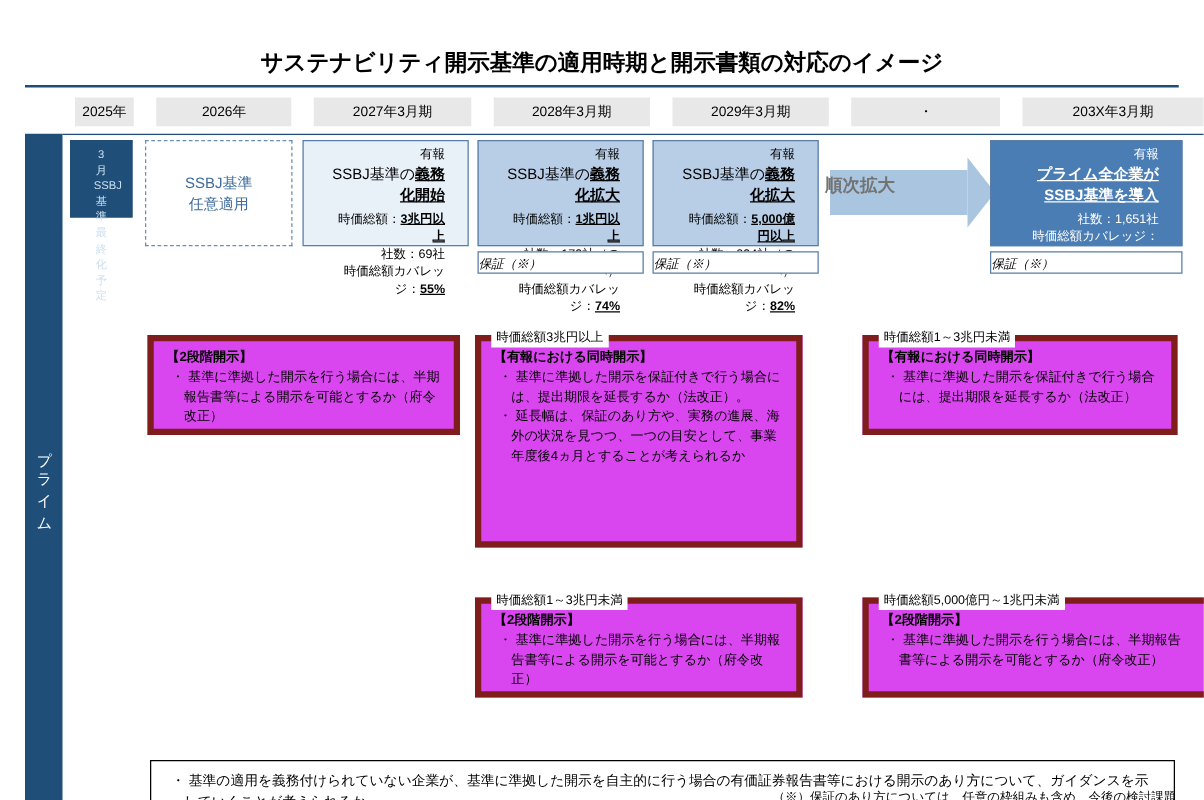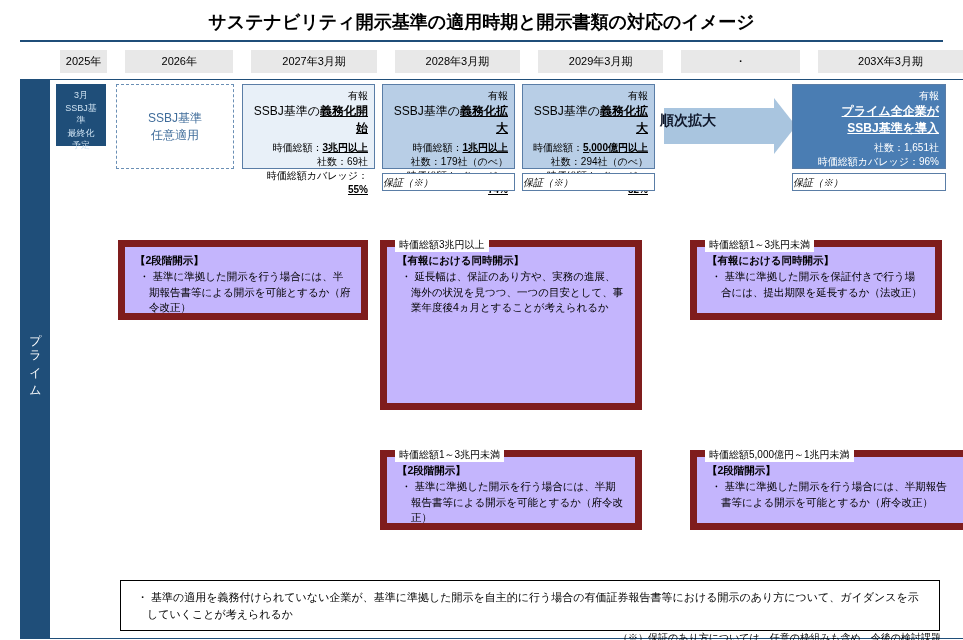--- a/index.html
+++ b/index.html
@@ -11,20 +11,21 @@
     background: #fff;
     width: 963px;
     height: 640px;
     position: relative;
   }
   .title {
     font-size: 18px;
     font-weight: bold;
     text-align: center;
     padding: 10px 0 6px;
+    margin-top: 28px;
   }
   .title-underline {
     height: 2px;
     background: #1f4e79;
     margin: 0 20px 8px;
   }
   .timeline-header {
     display: flex;
     margin-left: 60px;
     gap: 18px;
@@ -62,21 +63,21 @@
     border-bottom: 1px solid #1f4e79;
     height: 560px;
   }
   .top-row {
     position: relative;
     height: 130px;
   }
   .box {
     position: absolute;
     border: 1px solid #555;
-    padding: 4px 6px;
+    padding: 4px 18px;
     background: #fff;
     font-size: 10px;
     line-height: 1.4;
   }
   .box-2025 {
     left: 6px; top: 4px; width: 50px; height: 62px;
     background: #1f4e79; color: #cce0f0; border: 1px solid #1f4e79;
     font-size: 9px; text-align: center;
   }
   .box-2026 {
@@ -102,40 +103,40 @@
     background: #fff;
     font-size: 10px;
     padding: 2px 0;
     width: 133px;
     height: 18px;
     font-style: italic;
   }
   .expand-label {
     position: absolute;
     left: 610px; top: 32px;
-    color: #0f172a; font-size: 14px; font-weight: bold;
+    color: #737373; font-size: 14px; font-weight: bold;
   }
   .arrow-body {
     position: absolute;
     left: 614px; top: 28px;
     width: 110px; height: 36px;
     background: #a9c5df;
   }
   .arrow-head {
     position: absolute;
     left: 724px; top: 18px;
     width: 0; height: 0;
     border-top: 28px solid transparent;
     border-bottom: 28px solid transparent;
     border-left: 22px solid #a9c5df;
   }
   .guide-box {
     position: absolute;
-    border: 7px solid #7f1d1d;
-    background: #c4b5fd;
+    border: 5px solid #7f1d1d;
+    background: #d946ef;
     padding: 6px 10px;
     font-size: 10.5px;
     line-height: 1.5;
   }
   .guide-box .hdr {
     position: absolute;
     top: -10px; left: 8px;
     background: #fff;
     padding: 0 4px;
     font-size: 10px;
@@ -243,20 +244,21 @@
     </div>
 
     <div class="guide-box" style="left:68px; top:160px; width:250px; height:80px">
       <div class="bold">【2段階開示】</div>
       <div class="bullet">・ <span>基準に準拠した開示を行う場合には、半期報告書等による開示を可能とするか（府令改正）</span></div>
     </div>
 
     <div class="guide-box" style="left:330px; top:160px; width:262px; height:170px">
       <div class="hdr">時価総額3兆円以上</div>
       <div class="bold">【有報における同時開示】</div>
+      <div class="bullet">・ <span>基準に準拠した開示を保証付きで行う場合には、提出期限を延長するか（法改正）。</span></div>
       <div class="bullet">・ <span>延長幅は、保証のあり方や、実務の進展、海外の状況を見つつ、一つの目安として、事業年度後4ヵ月とすることが考えられるか</span></div>
     </div>
 
     <div class="guide-box" style="left:640px; top:160px; width:252px; height:80px">
       <div class="hdr">時価総額1～3兆円未満</div>
       <div class="bold">【有報における同時開示】</div>
       <div class="bullet">・ <span>基準に準拠した開示を保証付きで行う場合には、提出期限を延長するか（法改正）</span></div>
     </div>
 
     <div class="guide-box" style="left:330px; top:370px; width:262px; height:80px">

